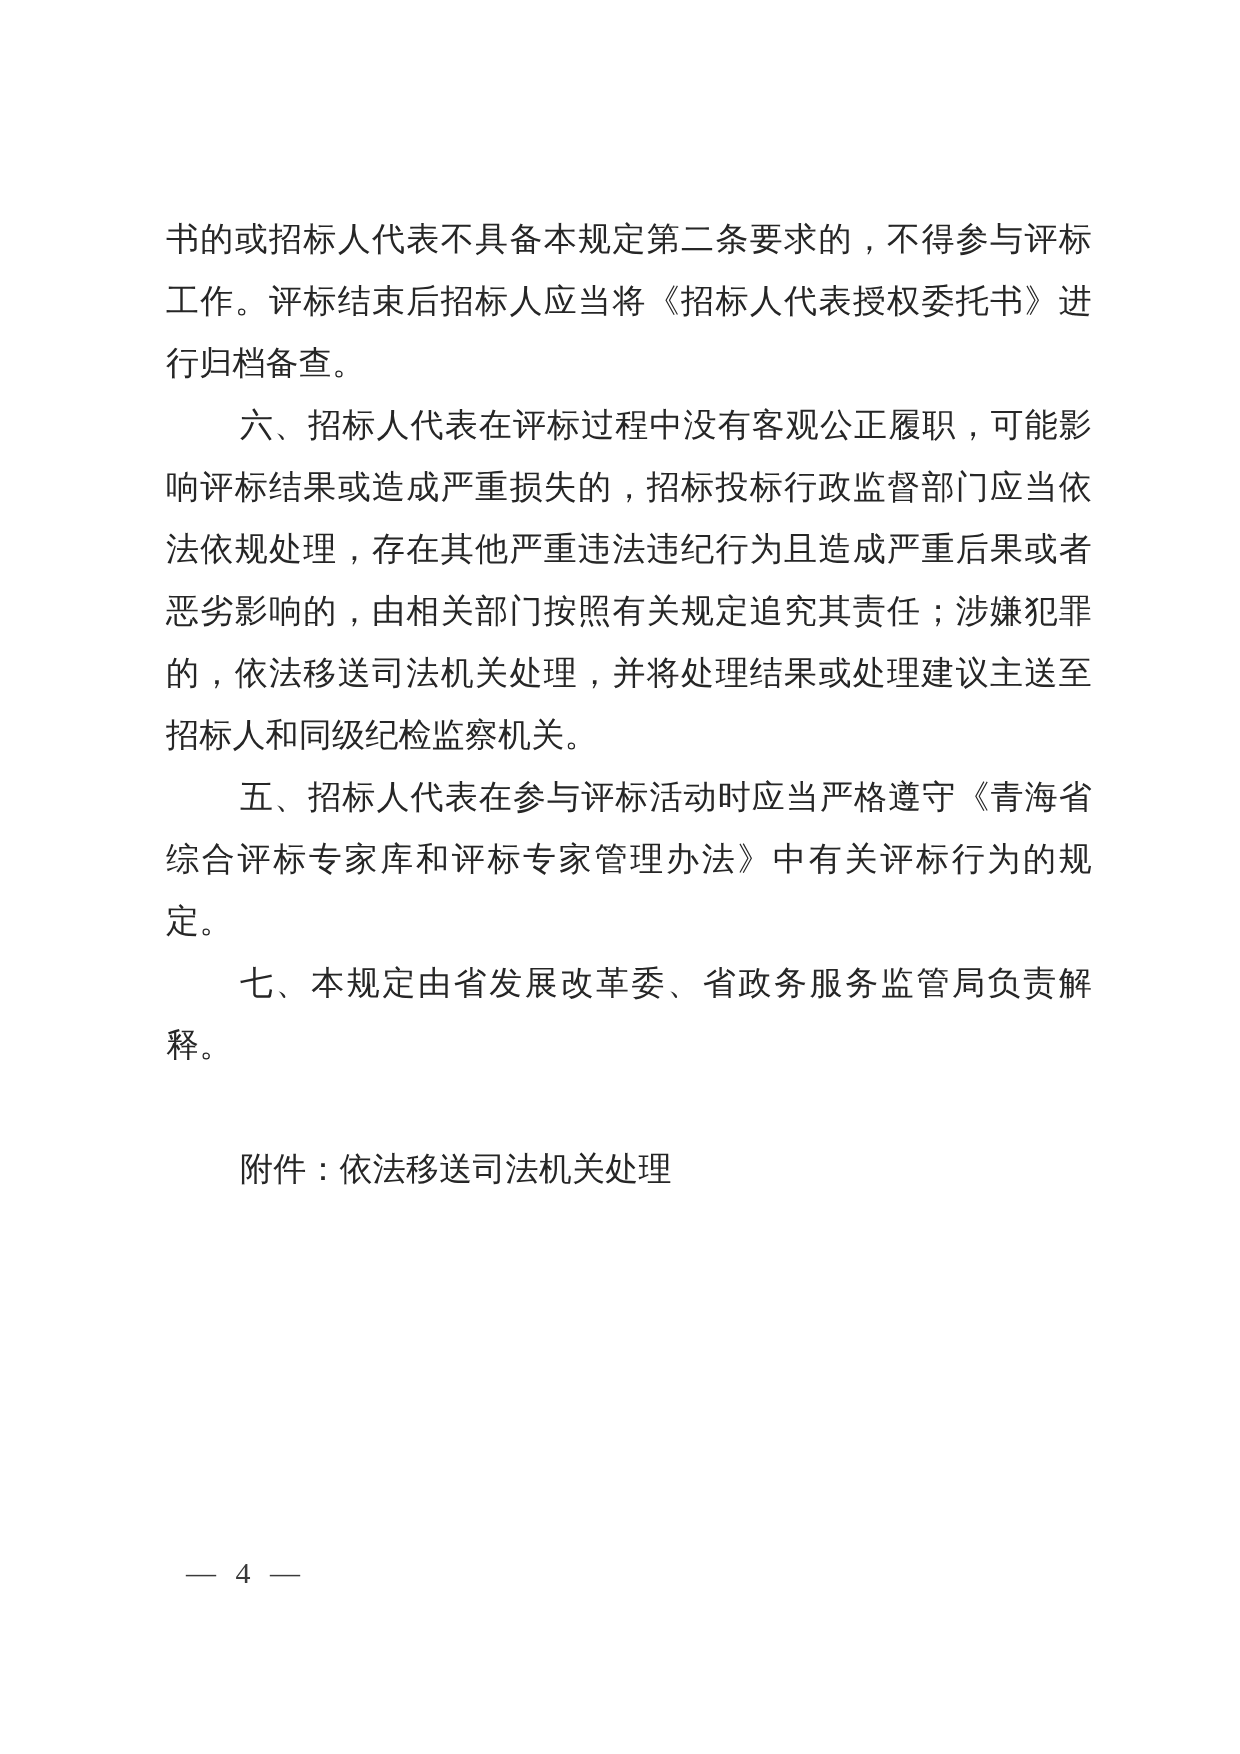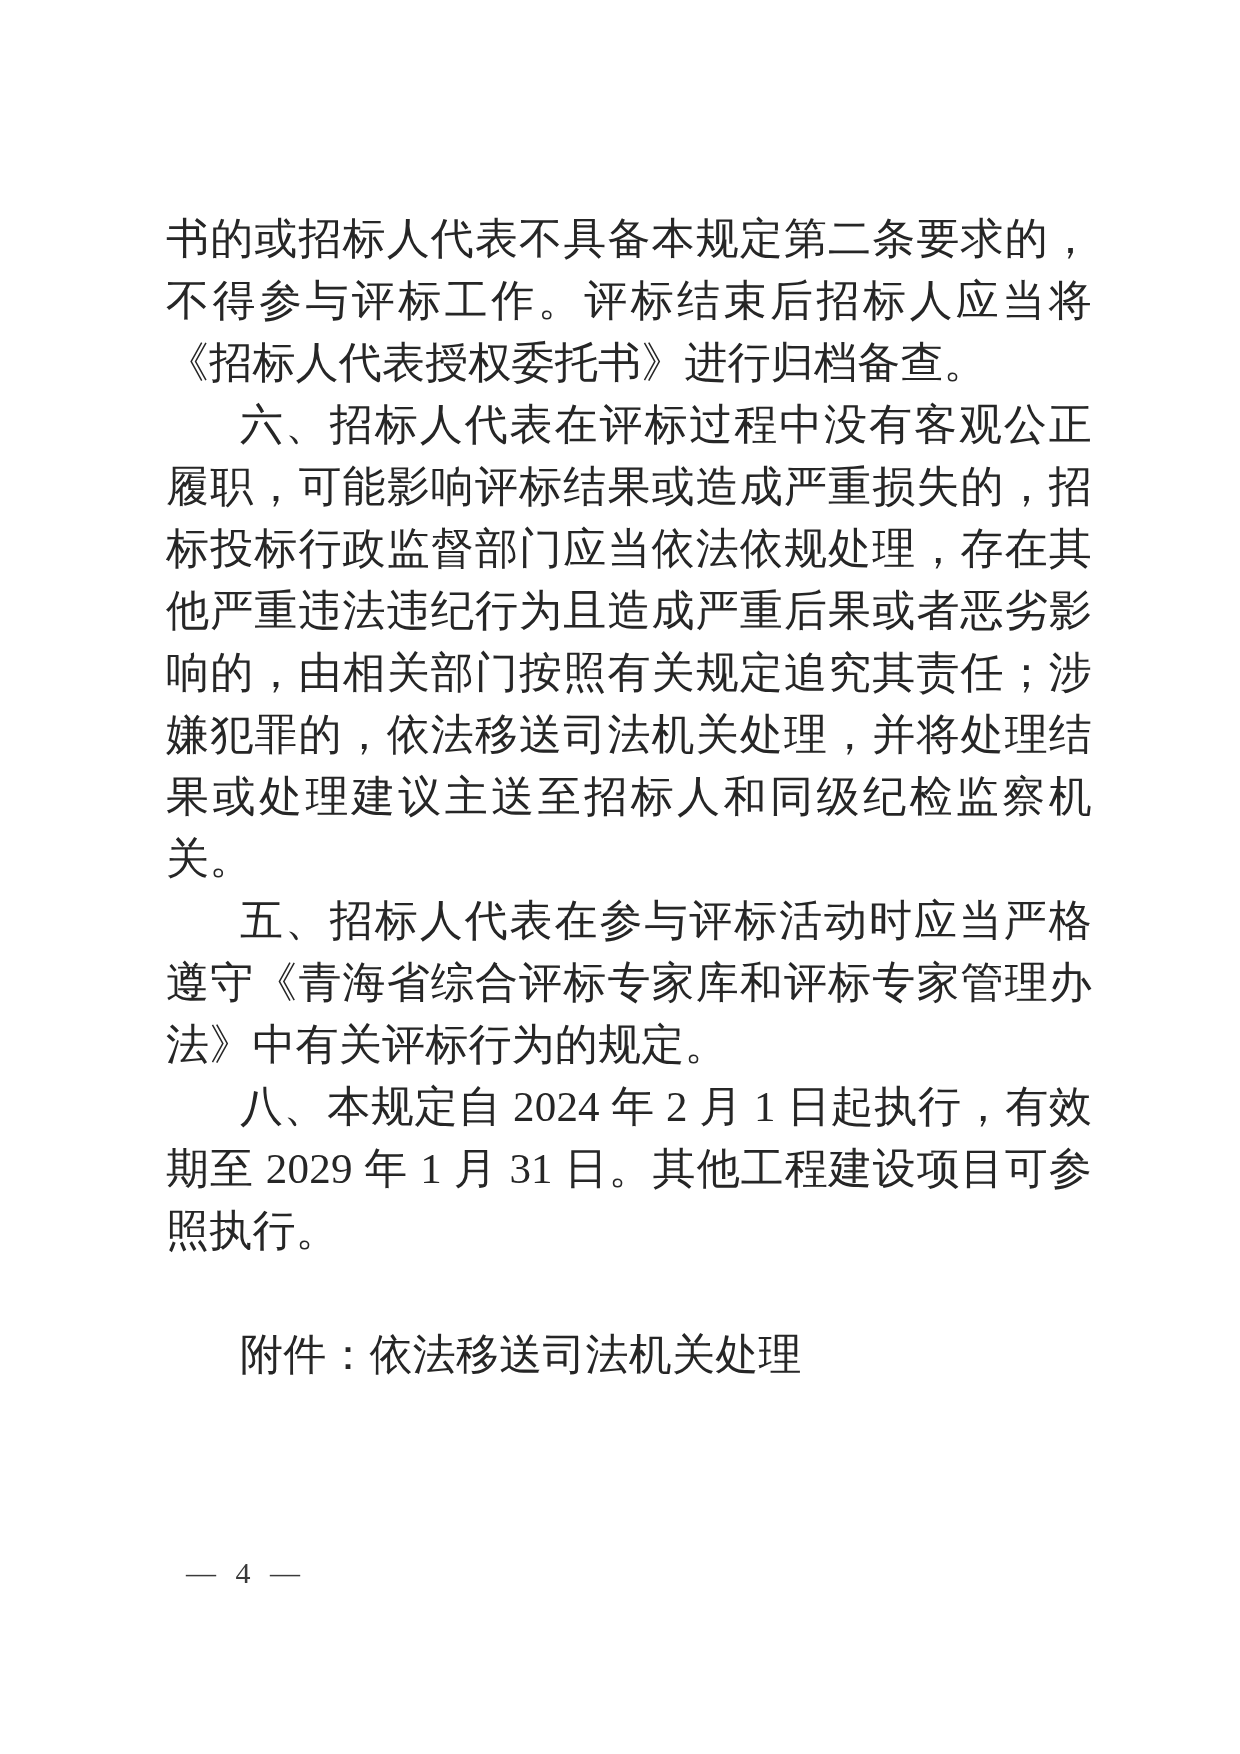--- a/index.html
+++ b/index.html
@@ -17,21 +17,21 @@
     color: #262626;
   }
   .content {
     position: absolute;
     left: 166px;
     top: 208px;
     width: 926px;
   }
   .para {
     margin: 0;
-    font-size: 43px;
+    font-size: 33px;
     line-height: 62px;
     text-align: justify;
     text-justify: inter-ideograph;
     letter-spacing: 0.2px;
     word-break: break-all;
   }
   .para.indent {
     text-indent: 74px;
   }
   .para.attachment {
@@ -47,18 +47,18 @@
   }
 </style>
 </head>
 <body>
 
 <div class="page">
   <div class="content">
     <p class="para">书的或招标人代表不具备本规定第二条要求的，不得参与评标工作。评标结束后招标人应当将《招标人代表授权委托书》进行归档备查。</p>
     <p class="para indent">六、招标人代表在评标过程中没有客观公正履职，可能影响评标结果或造成严重损失的，招标投标行政监督部门应当依法依规处理，存在其他严重违法违纪行为且造成严重后果或者恶劣影响的，由相关部门按照有关规定追究其责任；涉嫌犯罪的，依法移送司法机关处理，并将处理结果或处理建议主送至招标人和同级纪检监察机关。</p>
     <p class="para indent">五、招标人代表在参与评标活动时应当严格遵守《青海省综合评标专家库和评标专家管理办法》中有关评标行为的规定。</p>
-    <p class="para indent">八、本规定自 2024 年 2 月 1 日起执行，有效期至 2029 年 1 月 31 日。其他工程建设项目可参照执行。</p>
+    <p class="para indent">七、本规定由省发展改革委、省政务服务监管局负责解释。</p>
     <p class="para indent attachment">附件：依法移送司法机关处理</p>
   </div>
 
   <div class="footer-pagenum">— 4 —</div>
 </div>
 
 </body></html>

